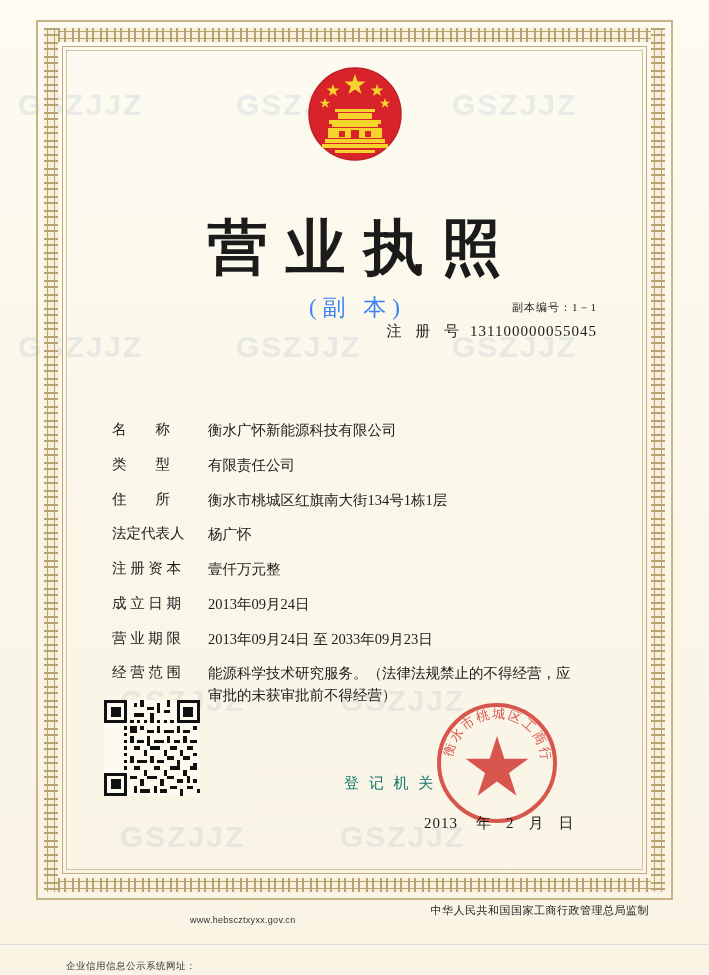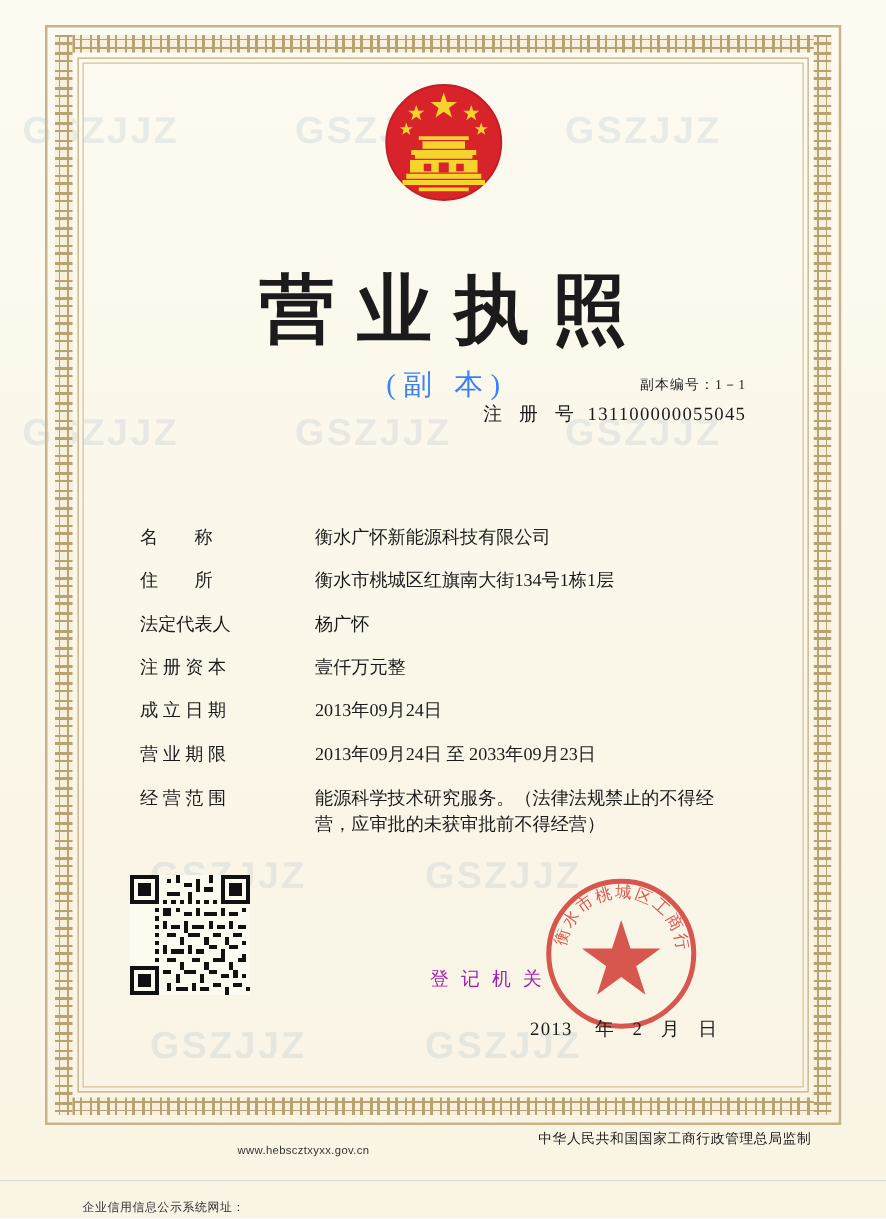--- a/index.html
+++ b/index.html
@@ -164,21 +164,20 @@
     color: #1b1b1b;
   }
   .row .label {
     width: 96px;
     flex: 0 0 96px;
     white-space: nowrap;
   }
   .row .value {
     flex: 1;
     line-height: 1.5;
-    margin-left: 44px;
   }
   .gap-1 { margin-top: 11px; }
   .gap-2 { margin-top: 11px; }
 
   
   .qr {
     position: absolute;
     left: 104px;
     top: 700px;
     width: 96px;
@@ -193,21 +192,21 @@
     width: 130px;
     height: 130px;
   }
 
   .registrar {
     position: absolute;
     left: 344px;
     top: 774px;
     font-size: 15px;
     letter-spacing: 3px;
-    color: #a21caf;
+    color: #0f766e;
   }
 
   .datesign {
     position: absolute;
     left: 424px;
     top: 814px;
     font-size: 15px;
     color: #1b1b1b;
     letter-spacing: 1px;
   }
@@ -316,20 +315,24 @@
     <span>副本编号：</span><span>1－1</span>
   </div>
   <div class="reg-no">
     <span class="lbl">注 册 号</span><span>131100000055045</span>
   </div>
 
   <div class="fields">
     <div class="row">
       <div class="label">名　　称</div>
       <div class="value">衡水广怀新能源科技有限公司</div>
+    </div>
+    <div class="row">
+      <div class="label">类　　型</div>
+      <div class="value">有限责任公司</div>
     </div>
     <div class="row">
       <div class="label">住　　所</div>
       <div class="value">衡水市桃城区红旗南大街134号1栋1层</div>
     </div>
     <div class="row gap-1">
       <div class="label">法定代表人</div>
       <div class="value">杨广怀</div>
     </div>
     <div class="row">

